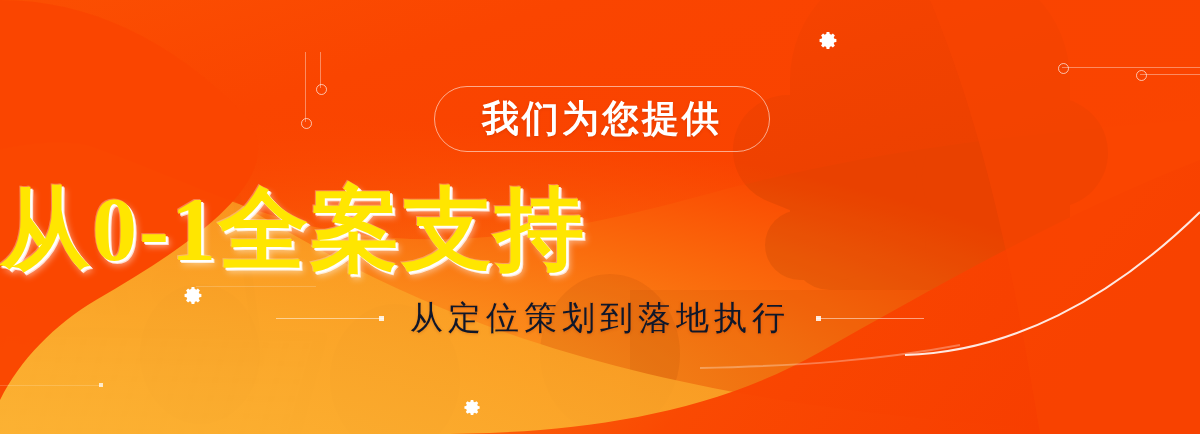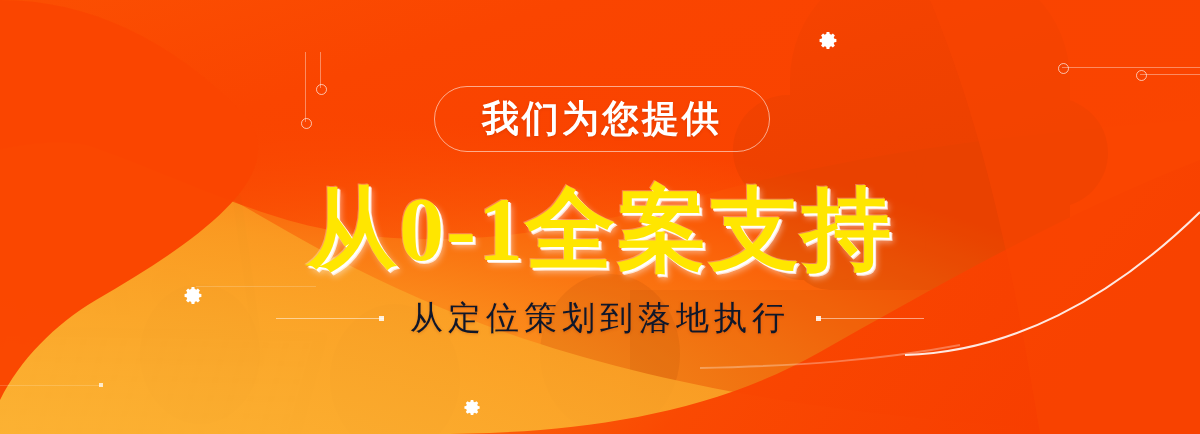--- a/index.html
+++ b/index.html
@@ -158,21 +158,20 @@
     font-size: 37px;
     font-weight: bold;
     letter-spacing: 3px;
     white-space: nowrap;
     text-shadow: 0 1px 3px rgba(150,40,0,.25);
   }
 
   .headline {
     position: absolute;
     left: 0; right: 0; top: 183px;
-    text-align: center;
     font-family: "Liberation Serif", "DejaVu Serif", serif;
     font-weight: bold;
     font-size: 90px;
     line-height: 1.05;
     color: #ffe600;
     letter-spacing: 2px;
     white-space: nowrap;
     text-shadow:
        2px 2px 0 rgba(255,255,255,.95),
        3px 3px 0 rgba(255,255,255,.75),

